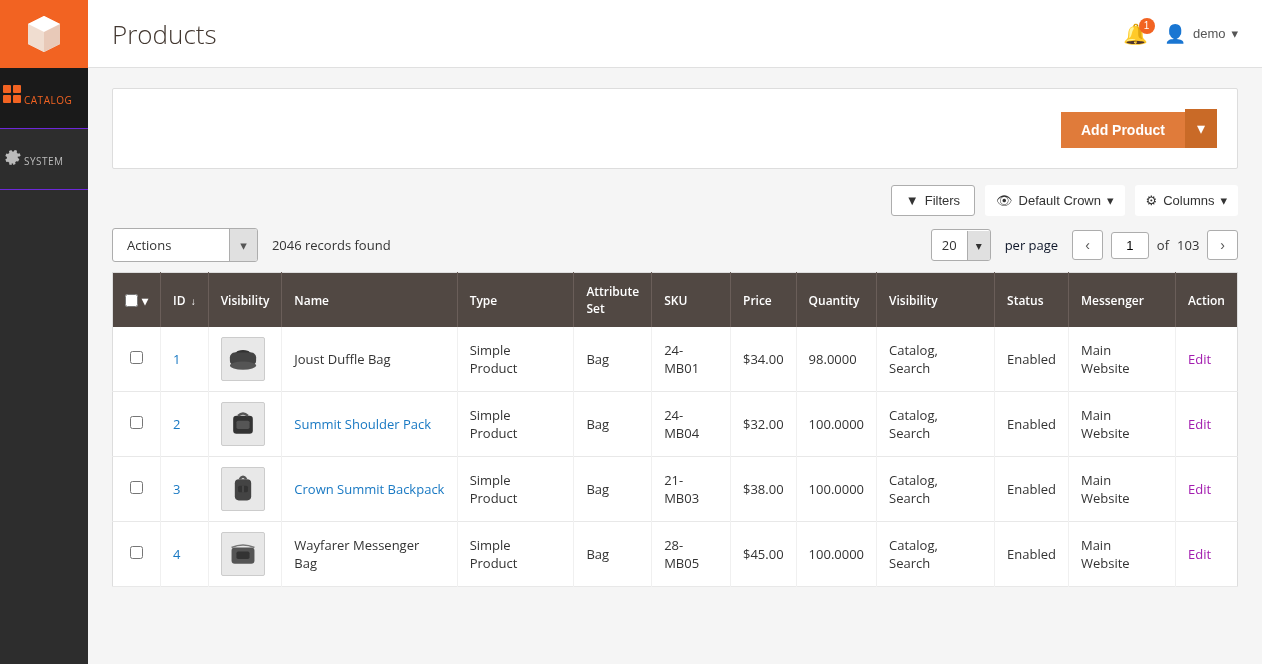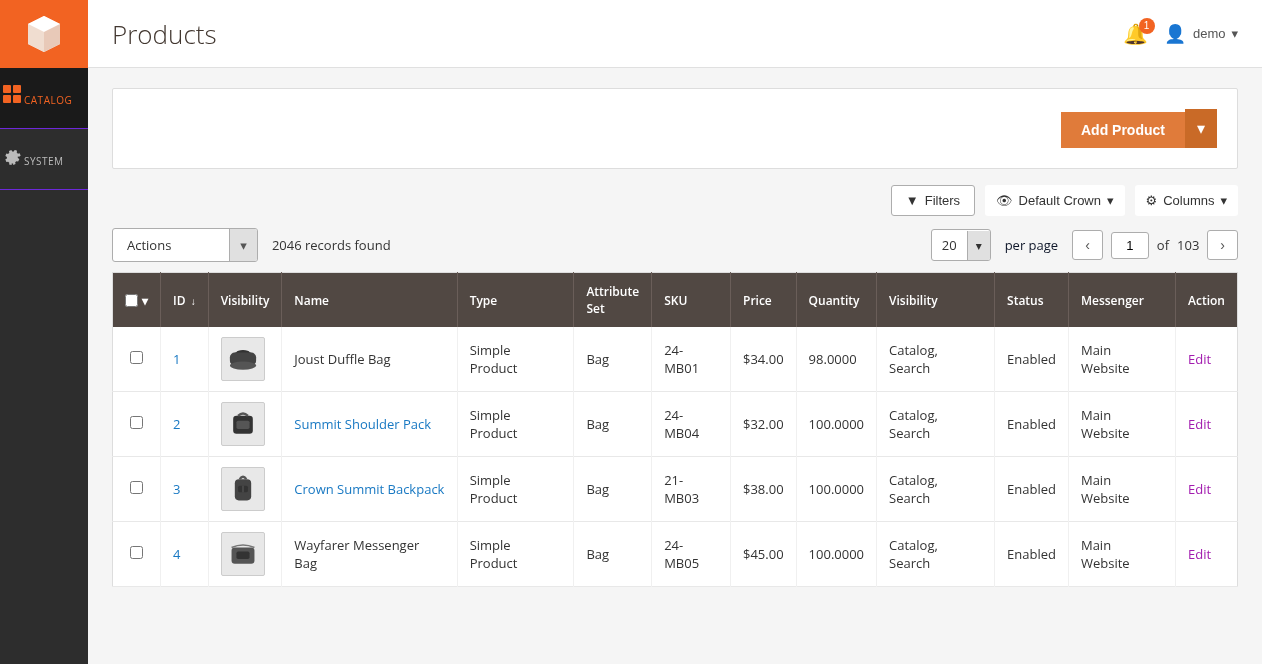--- a/index.html
+++ b/index.html
@@ -558,21 +558,21 @@
                     <path d="M8 14 Q22 8 36 14" stroke="#777" stroke-width="2" fill="none"></path>
                     <rect x="14" y="19" width="16" height="9" rx="2" fill="#333"></rect>
                   </svg>
       </div>
     </td>
     <td>
       <span>Wayfarer Messenger Bag</span>
     </td>
     <td><span>Simple Product</span></td>
     <td><span>Bag</span></td>
-    <td><span>24-MB05</span></td>
+    <td><span>28-MB05</span></td>
     <td><span>$45.00</span></td>
     <td><span>100.0000</span></td>
     <td><span>Catalog, Search</span></td>
     <td><span>Enabled</span></td>
     <td><span>Main Website</span></td>
     <td>
       <a class="edit-link" href="#">Edit</a>
     </td>
   </tr>
           </tbody>

